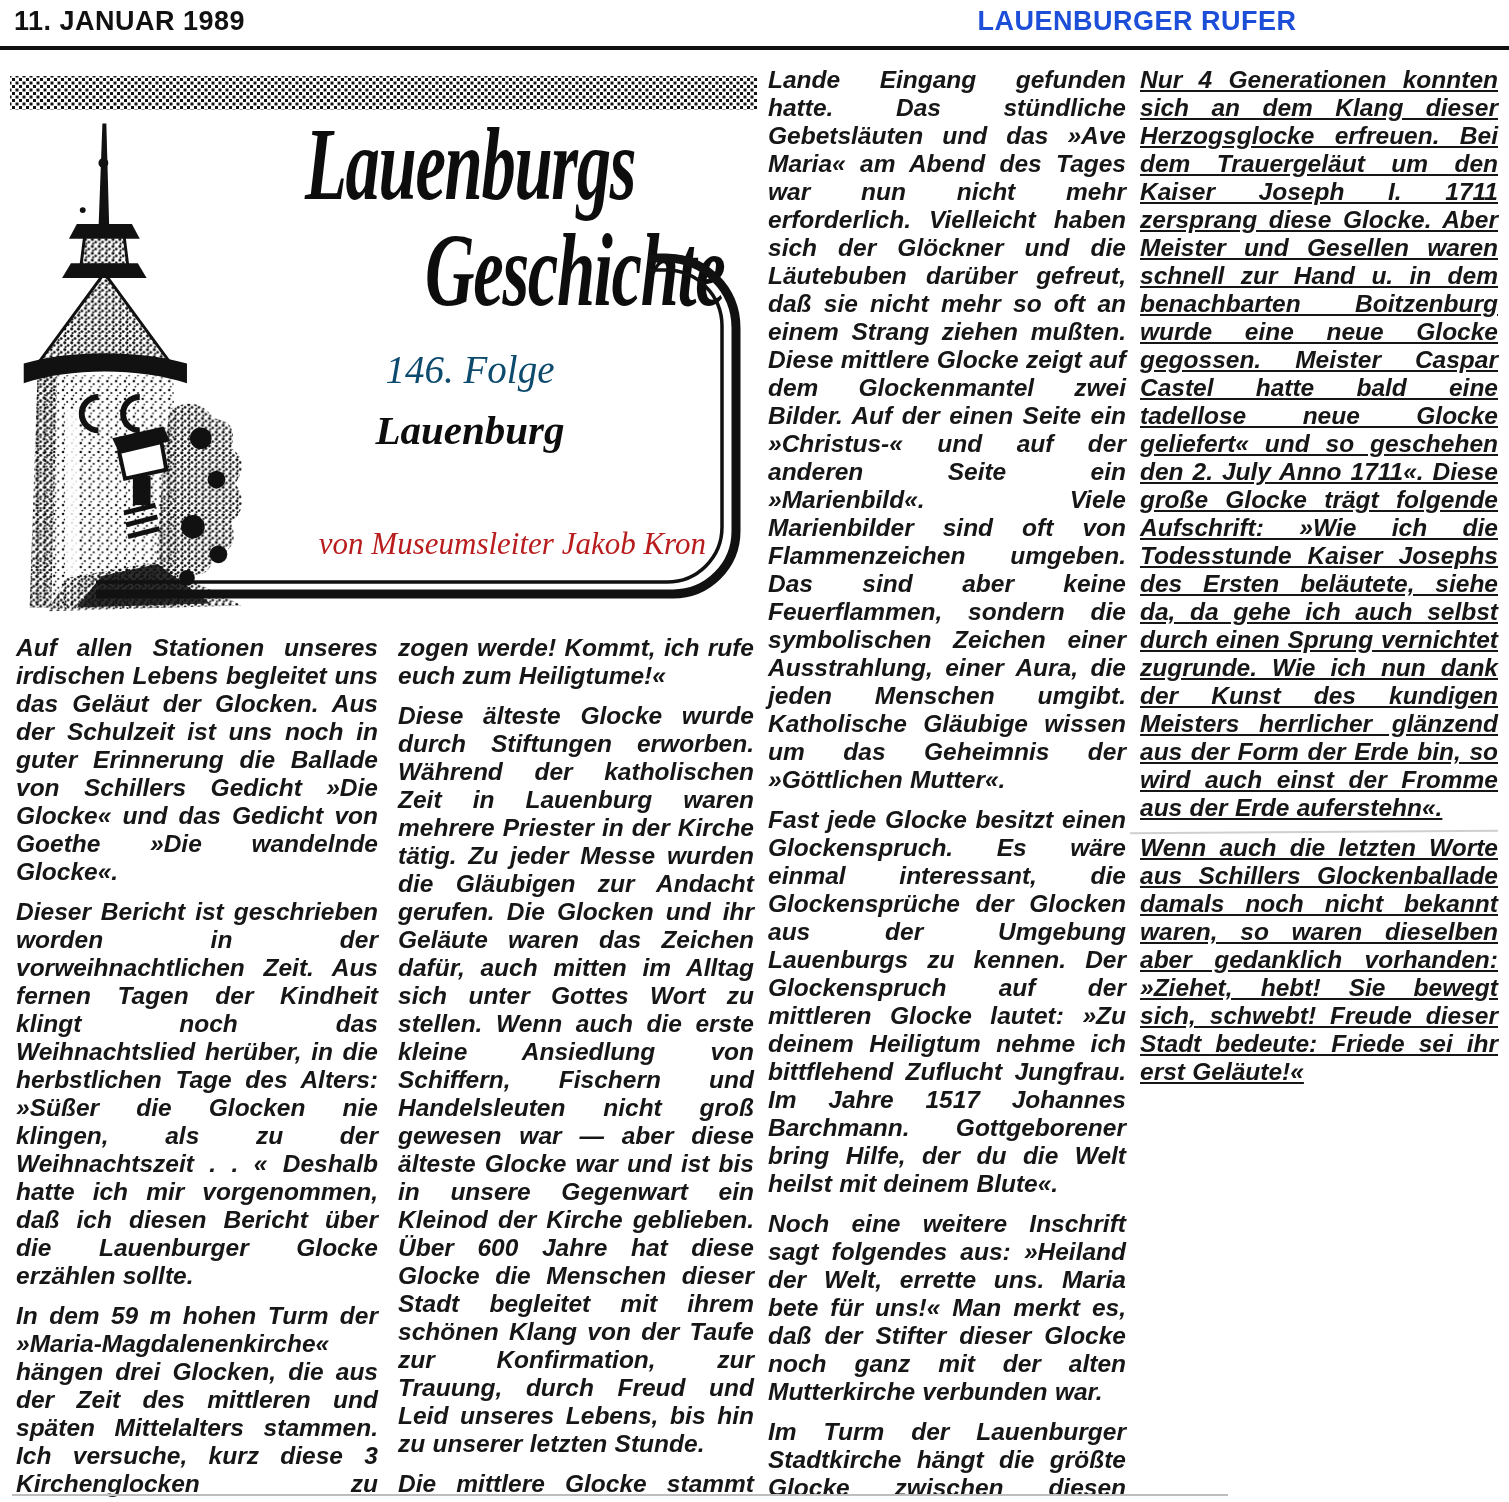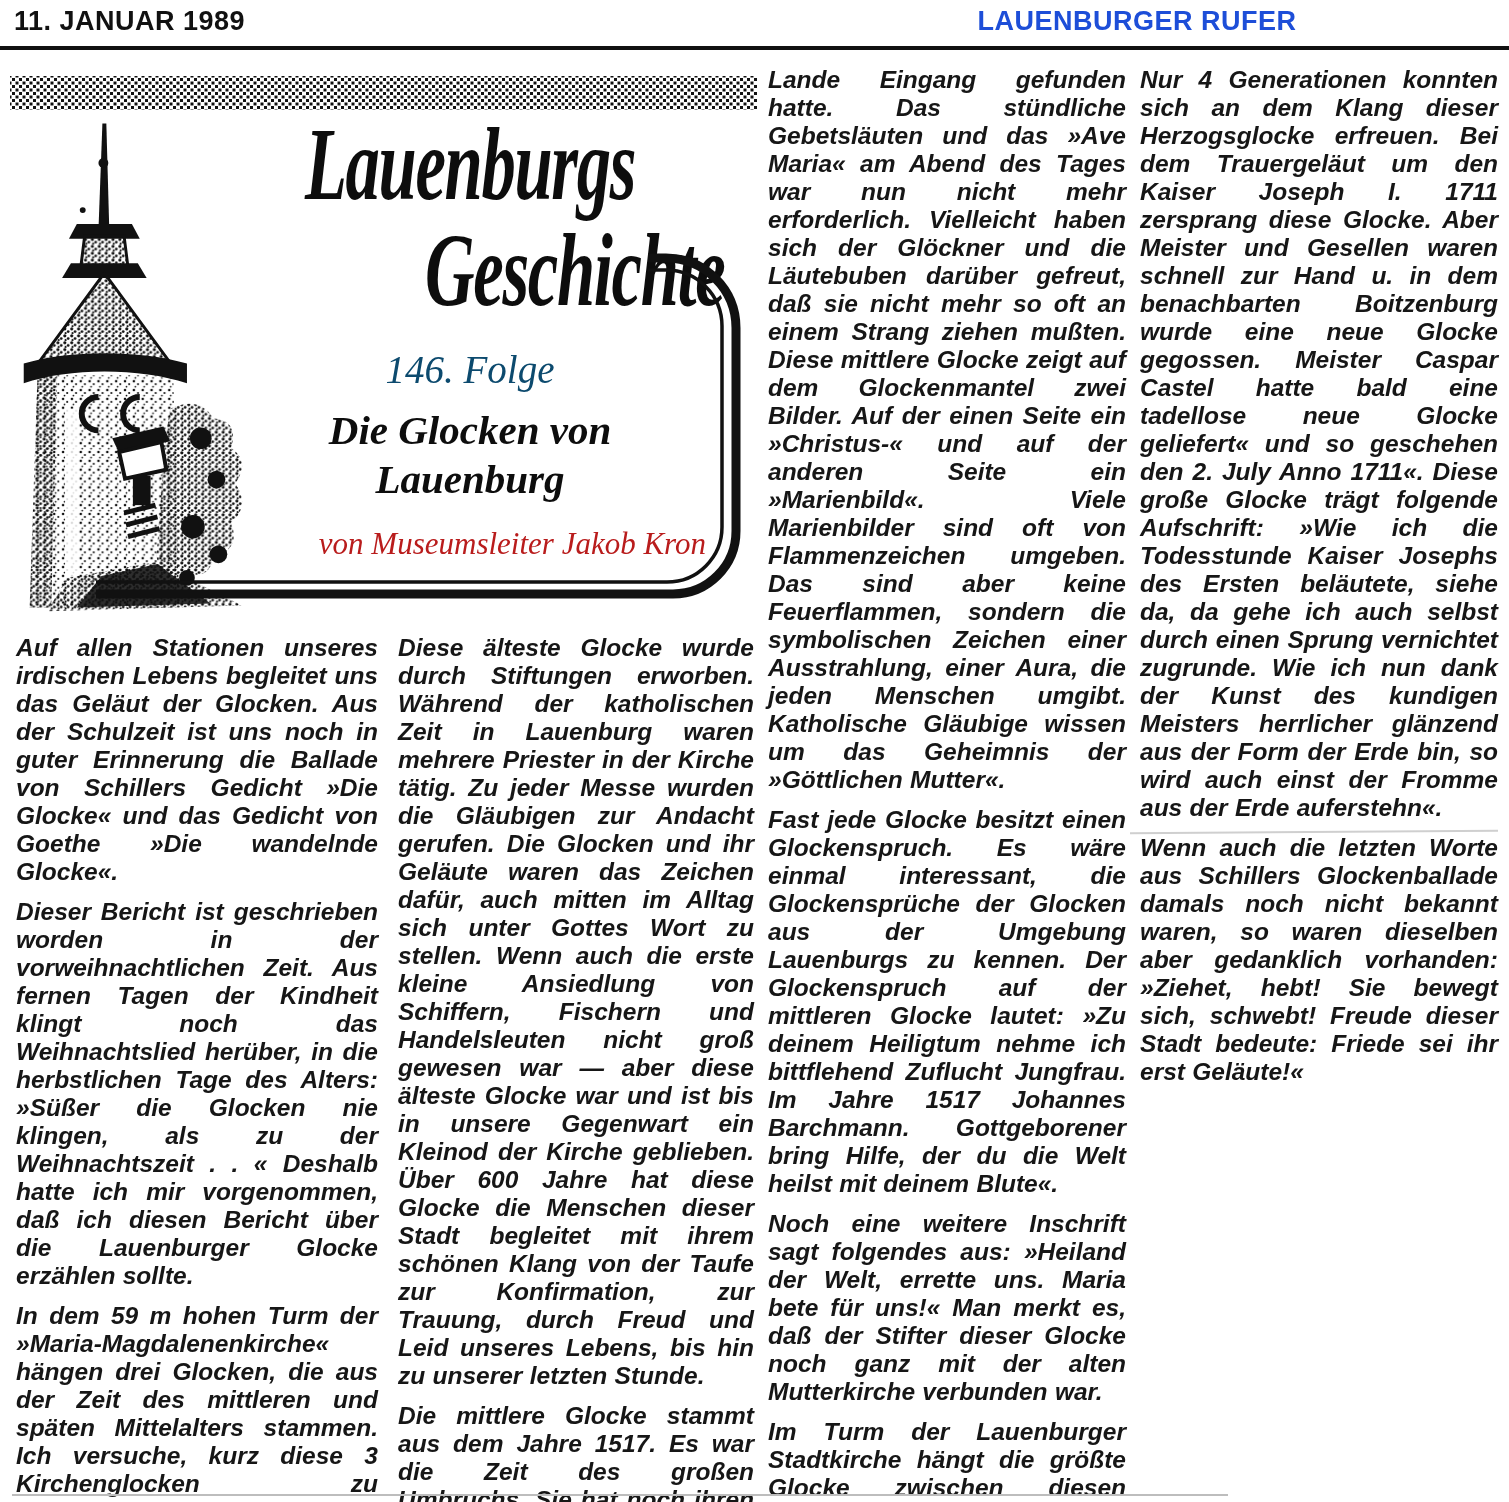--- a/index.html
+++ b/index.html
@@ -54,21 +54,21 @@
   .col{
     position:absolute;
     font:italic 700 24.5px/28px "Liberation Sans",sans-serif;
     text-align:justify;color:#161616;
     hyphens:auto;-webkit-hyphens:auto;word-spacing:.5px;
   }
   .col p{margin:0 0 12px 0;}
   .c1{left:16px;top:634px;width:362px;}
   .c2{left:398px;top:634px;width:356px;}
   .c3{left:768px;top:66px;width:358px;}
-  .c4{left:1140px;top:66px;width:358px;}
+  .c4{left:1140px;top:66px;width:358px;text-decoration:underline;}
   .scan-line{position:absolute;left:12px;top:1494px;width:1216px;height:2px;background:#bdbdbd;}
   .scan-line2{position:absolute;left:1130px;top:831px;width:368px;height:2px;background:#cfcfcf;transform:rotate(-.4deg);}
 </style>
 </head>
 <body>
 
 <div class="page">
 
   <div class="issue-date">11. JANUAR 1989</div>
   <div class="paper-name">LAUENBURGER RUFER</div>
@@ -127,31 +127,31 @@
   <div class="masthead-title title1">Lauenburgs</div>
   <div class="masthead-title title2">Geschichte</div>
 
   <svg class="frame-svg" viewBox="0 0 760 620" aria-hidden="true">
     <path d="M 648 258 L 666 258 A 70 70 0 0 1 736 328 L 736 531 A 63 63 0 0 1 673 594 L 96 594" fill="none" stroke="#111" stroke-width="9"></path>
     <path d="M 648 270 L 666 270 A 56 56 0 0 1 722 326 L 722 527 A 55 55 0 0 1 667 582 L 96 582" fill="none" stroke="#111" stroke-width="3.5"></path>
   </svg>
 
   <div class="episode">146. Folge</div>
   <div class="subtitle">
-    <div>Die Glocken von</div>
     <div>Lauenburg</div>
   </div>
   <div class="byline">von Museumsleiter Jakob Kron</div>
 
   <div class="col c1">
       <p>Auf allen Stationen unseres irdischen Lebens begleitet uns das Geläut der Glocken. Aus der Schulzeit ist uns noch in guter Erinnerung die Ballade von Schillers Gedicht »Die Glocke« und das Gedicht von Goethe »Die wandelnde Glocke«.</p>
       <p>Dieser Bericht ist geschrieben worden in der vorweihnachtlichen Zeit. Aus fernen Tagen der Kindheit klingt noch das Weihnachtslied herüber, in die herbstlichen Tage des Alters: »Süßer die Glocken nie klingen, als zu der Weihnachtszeit . . « Deshalb hatte ich mir vorgenommen, daß ich diesen Bericht über die Lauenburger Glocke erzählen sollte.</p>
       <p>In dem 59 m hohen Turm der »Maria-Magdalenenkirche« hängen drei Glocken, die aus der Zeit des mittleren und späten Mittelalters stammen. Ich versuche, kurz diese 3 Kirchenglocken zu beschreiben. Die kleinste ist auch die älteste Glocke u. wurde bereits vor 1300 gegossen. Auf dem oberen Glockenrand stehen in altgotischen Buchstaben die Worte in lateinischer Sprache: »Dum Traho Audite-Voco Vos Ad Sc(ra) Veni(te). Übersetzt in unserere deutsche Sprache: »Höret, wenn ich ge-</p>
     </div>
   <div class="col c2">
+      <p>zogen werde! Kommt, ich rufe euch zum Heiligtume!«</p>
       <p>Diese älteste Glocke wurde durch Stiftungen erworben. Während der katholischen Zeit in Lauenburg waren mehrere Priester in der Kirche tätig. Zu jeder Messe wurden die Gläubigen zur Andacht gerufen. Die Glocken und ihr Geläute waren das Zeichen dafür, auch mitten im Alltag sich unter Gottes Wort zu stellen. Wenn auch die erste kleine Ansiedlung von Schiffern, Fischern und Handelsleuten nicht groß gewesen war — aber diese älteste Glocke war und ist bis in unsere Gegenwart ein Kleinod der Kirche geblieben. Über 600 Jahre hat diese Glocke die Menschen dieser Stadt begleitet mit ihrem schönen Klang von der Taufe zur Konfirmation, zur Trauung, durch Freud und Leid unseres Lebens, bis hin zu unserer letzten Stunde.</p>
       <p>Die mittlere Glocke stammt aus dem Jahre 1517. Es war die Zeit des großen Umbruchs. Sie hat noch ihren Dienst in der zu Ende gehenden katholischen Zeit getan, als stündliche Gebetsglocke, aber auch ihren Klang am Elbufer entlang erschallen lassen, als die Reformation hier im</p>
     </div>
   <div class="col c3">
       <p>Lande Eingang gefunden hatte. Das stündliche Gebetsläuten und das »Ave Maria« am Abend des Tages war nun nicht mehr erforderlich. Vielleicht haben sich der Glöckner und die Läutebuben darüber gefreut, daß sie nicht mehr so oft an einem Strang ziehen mußten. Diese mittlere Glocke zeigt auf dem Glockenmantel zwei Bilder. Auf der einen Seite ein »Christus-« und auf der anderen Seite ein »Marienbild«. Viele Marienbilder sind oft von Flammenzeichen umgeben. Das sind aber keine Feuerflammen, sondern die symbolischen Zeichen einer Ausstrahlung, einer Aura, die jeden Menschen umgibt. Katholische Gläubige wissen um das Geheimnis der »Göttlichen Mutter«.</p>
       <p>Fast jede Glocke besitzt einen Glockenspruch. Es wäre einmal interessant, die Glockensprüche der Glocken aus der Umgebung Lauenburgs zu kennen. Der Glockenspruch auf der mittleren Glocke lautet: »Zu deinem Heiligtum nehme ich bittflehend Zuflucht Jungfrau. Im Jahre 1517 Johannes Barchmann. Gottgeborener bring Hilfe, der du die Welt heilst mit deinem Blute«.</p>
       <p>Noch eine weitere Inschrift sagt folgendes aus: »Heiland der Welt, errette uns. Maria bete für uns!« Man merkt es, daß der Stifter dieser Glocke noch ganz mit der alten Mutterkirche verbunden war.</p>
       <p>Im Turm der Lauenburger Stadtkirche hängt die größte Glocke zwischen diesen beiden soeben beschriebenen Glocken. 1591 war die Zeit, als der Lauenburger Herzog Franz II. (1547 — 1619) die Kirche zu einer Residenzkirche der Askanier umbauen u. verändern ließ. Seine Prachtliebe und sein Kunstverständnis kam auch der Kirche zugute. Deshalb mußte, die von ihm gestiftete Glocke auch schöner und größer sein, als das bisherige Glockenspiel.</p>
     </div>
   <div class="col c4">

